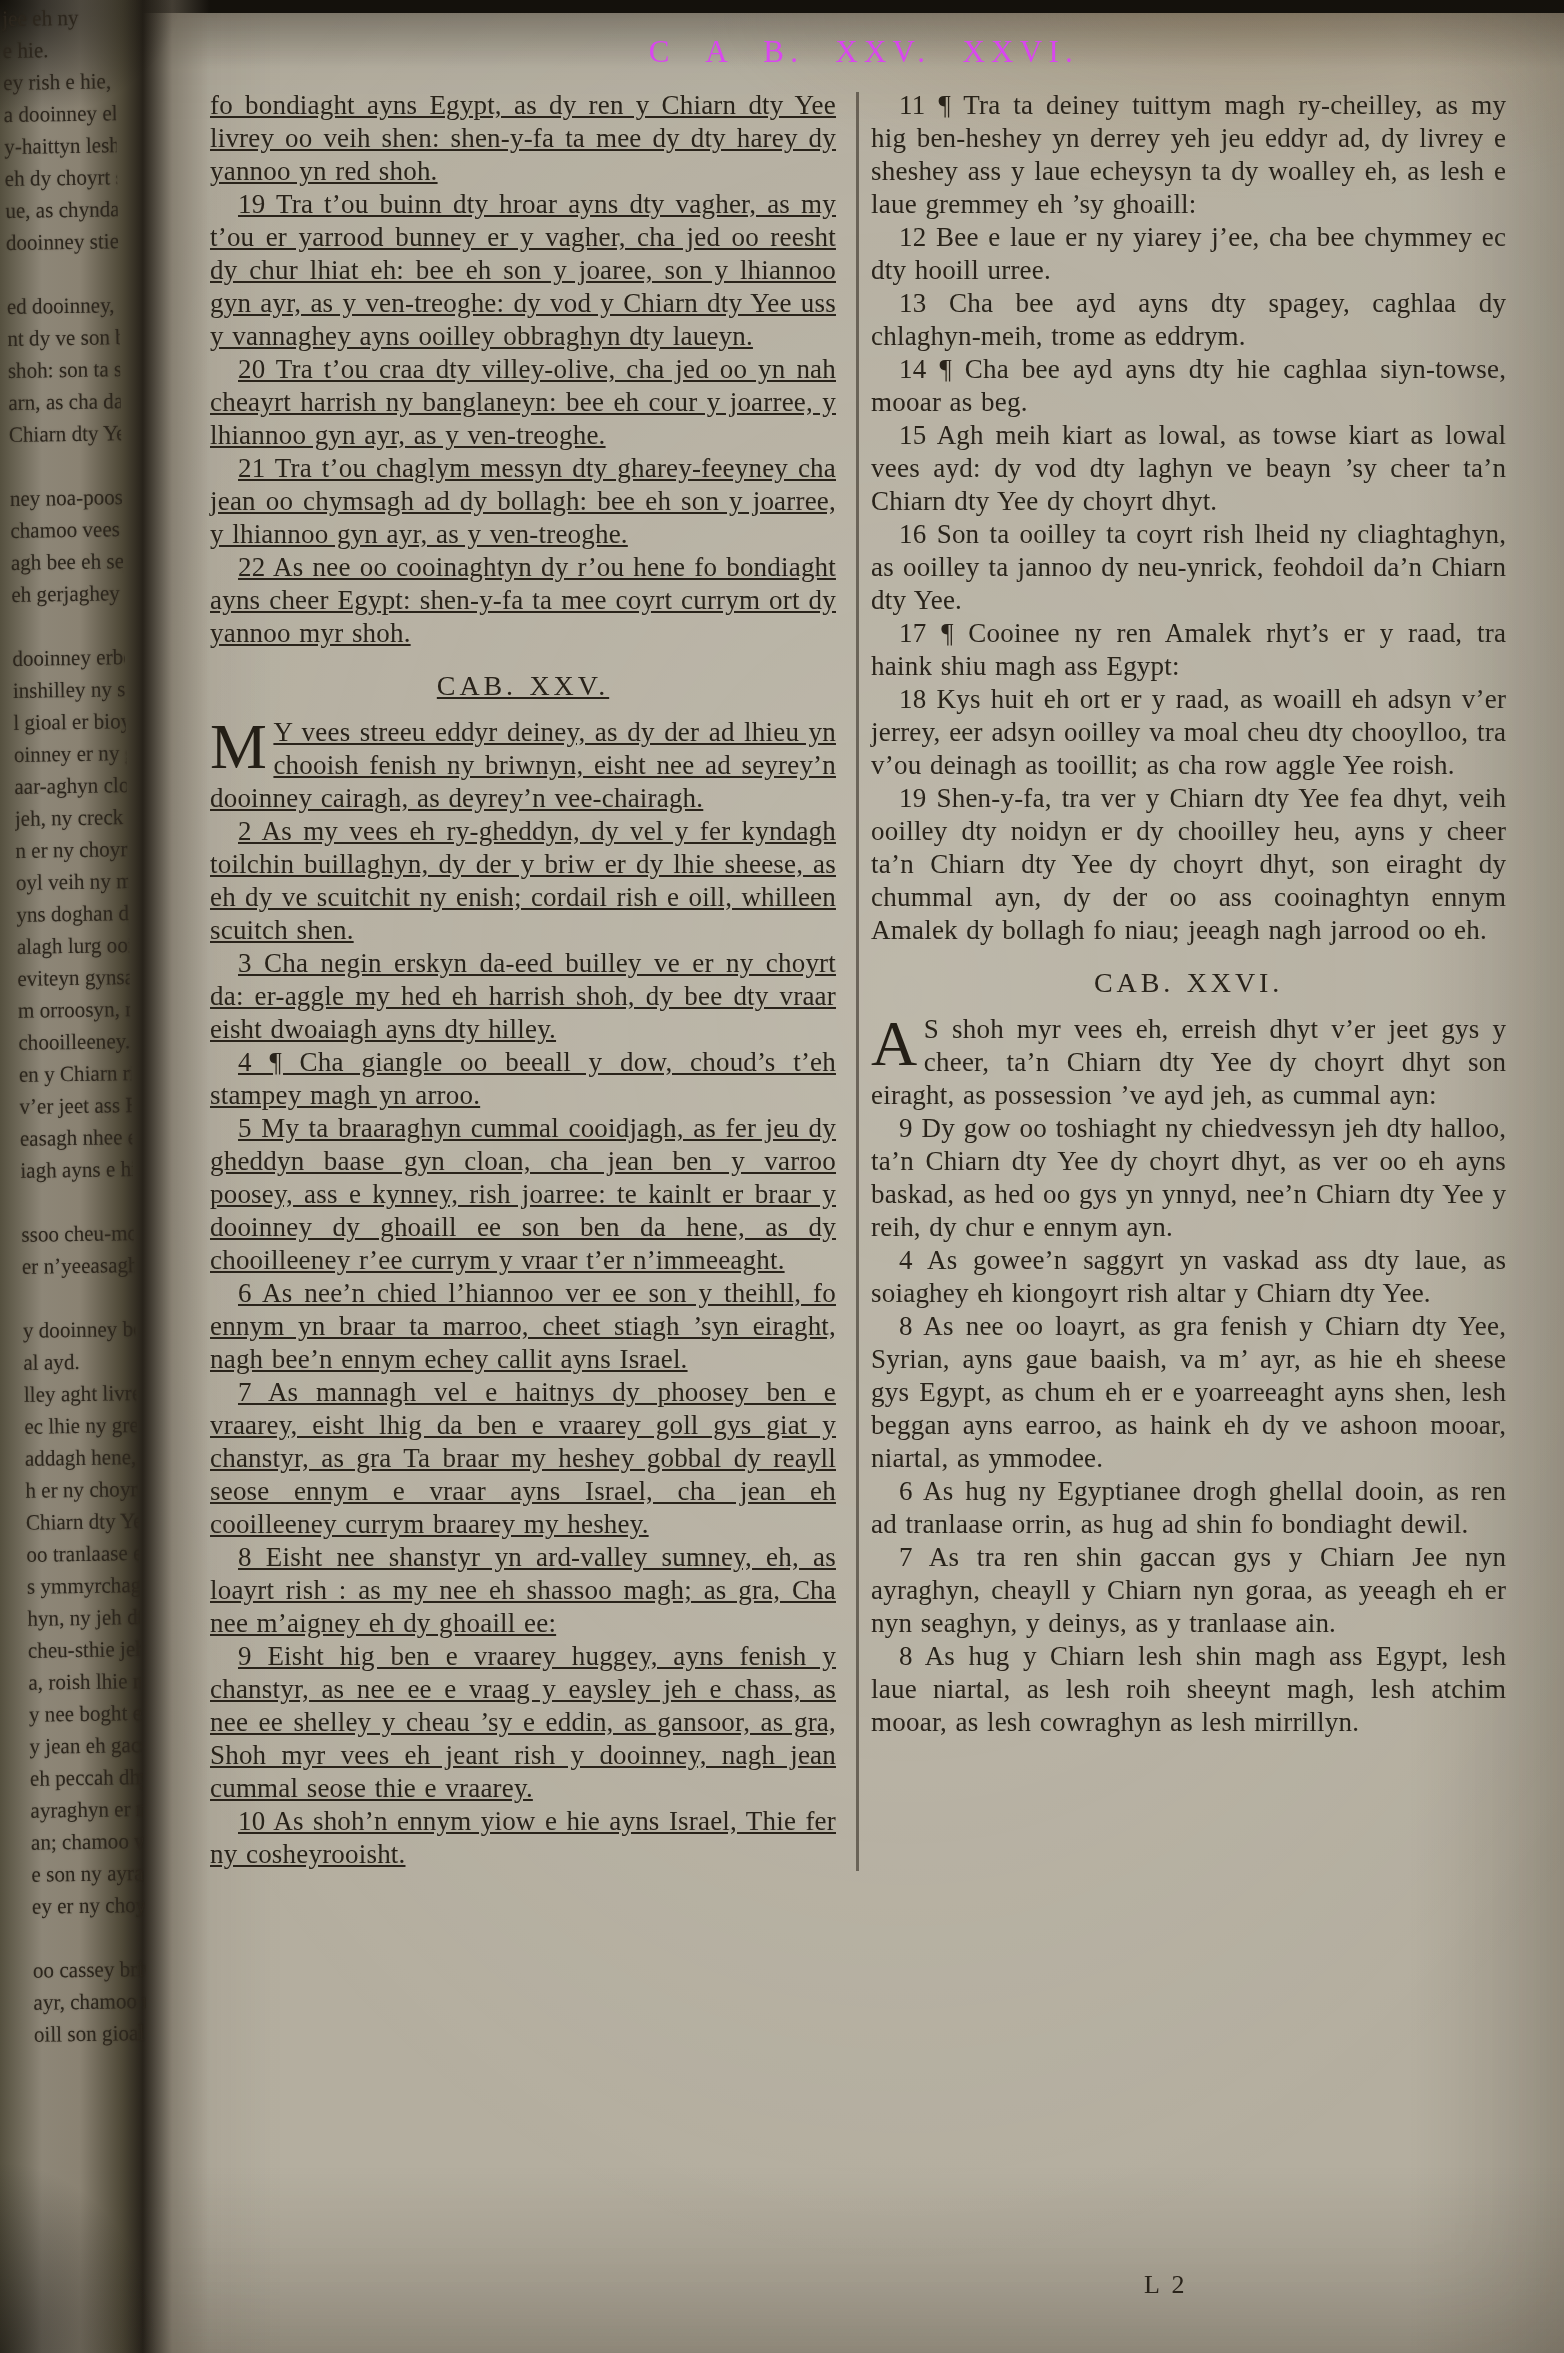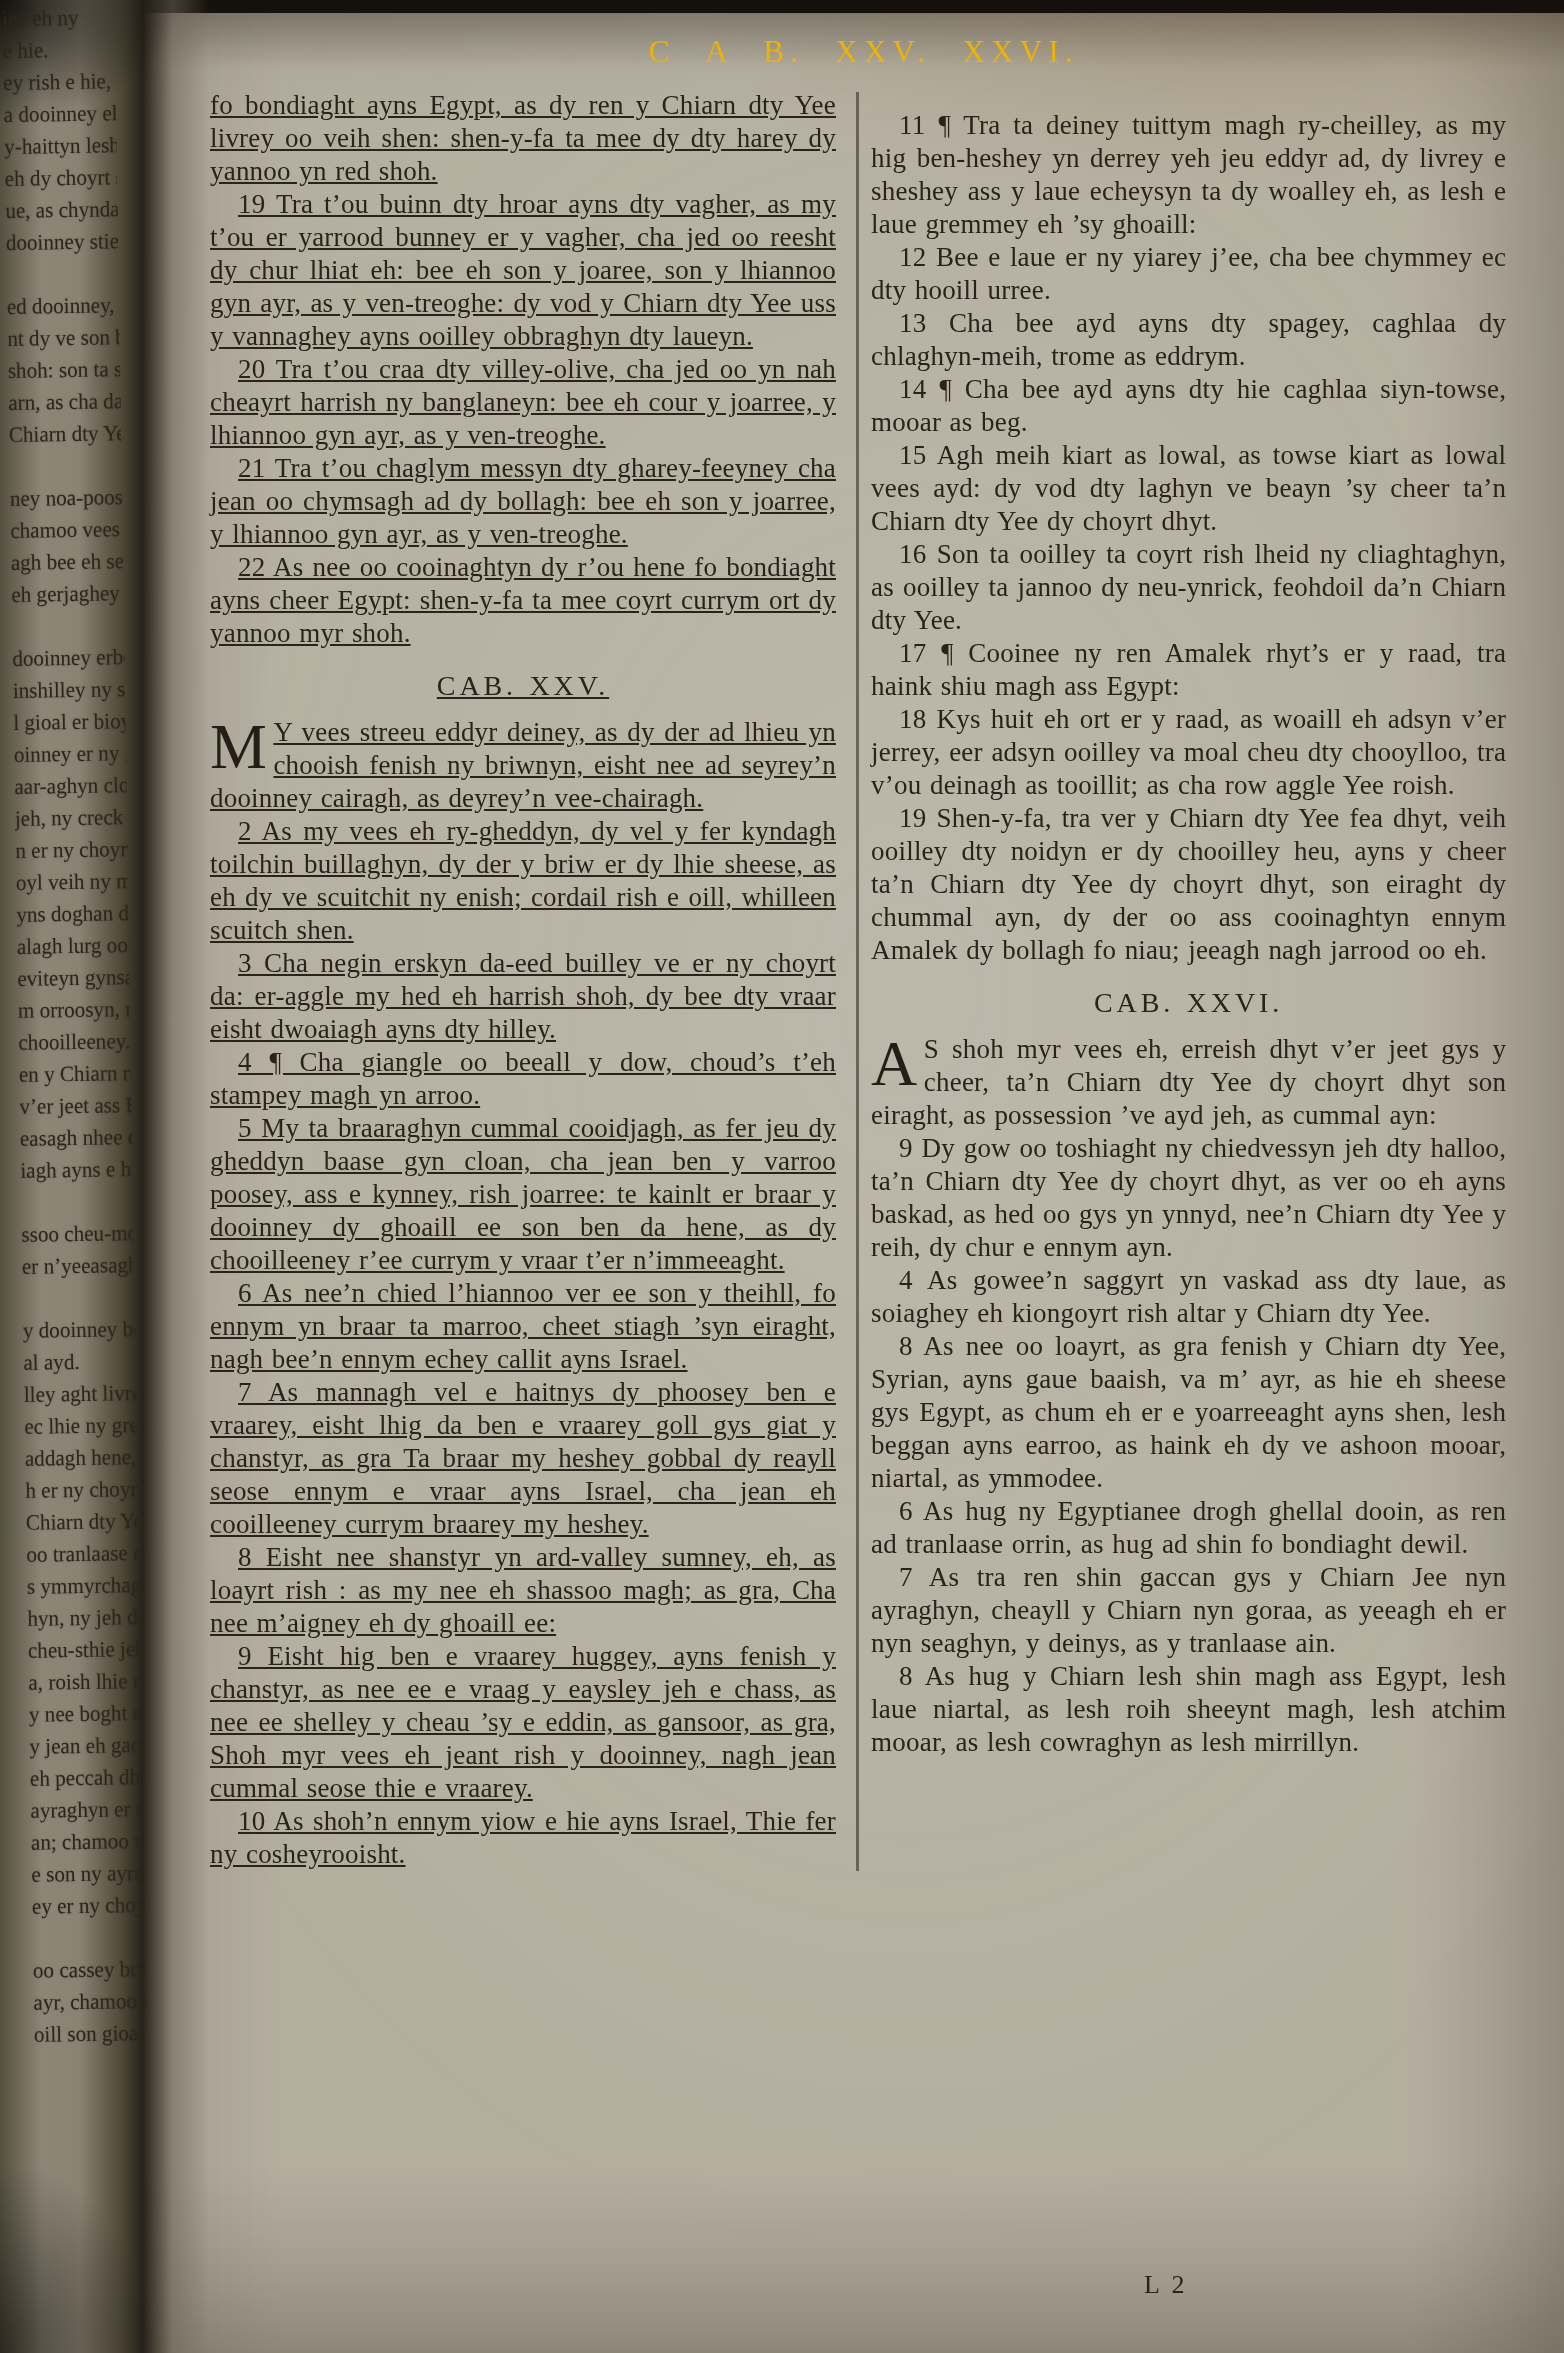--- a/index.html
+++ b/index.html
@@ -53,32 +53,32 @@
   
   .content {
     position:absolute; left:210px; top:34px; width:1308px;
     color:#29231a;
   }
   .running-head {
     text-align:center;
     font-size:31px;
     letter-spacing:6.3px;
     word-spacing:17px;
-    color:#eab308;
+    color:#d946ef;
   }
   .columns { display:flex; margin-top:19px; align-items:stretch; }
   .col {
     text-align:justify;
     font-size:27px;
     line-height:33px;
     word-spacing:1.6px;
     letter-spacing:0.2px;
   }
   .col-left  { width:626px;text-decoration:underline; }
-  .col-right { width:635px;margin-top:20px; }
+  .col-right { width:635px; }
   .rule {
     width:2.3px;
     background:rgba(42,35,25,0.55);
     margin:3.1px 12.5px 0 20.3px;
   }
   .para { text-indent:28px; }
   .para.no-indent { text-indent:0; }
   .para.dropcap { text-indent:0; }
   .chap-head {
     text-align:center;

